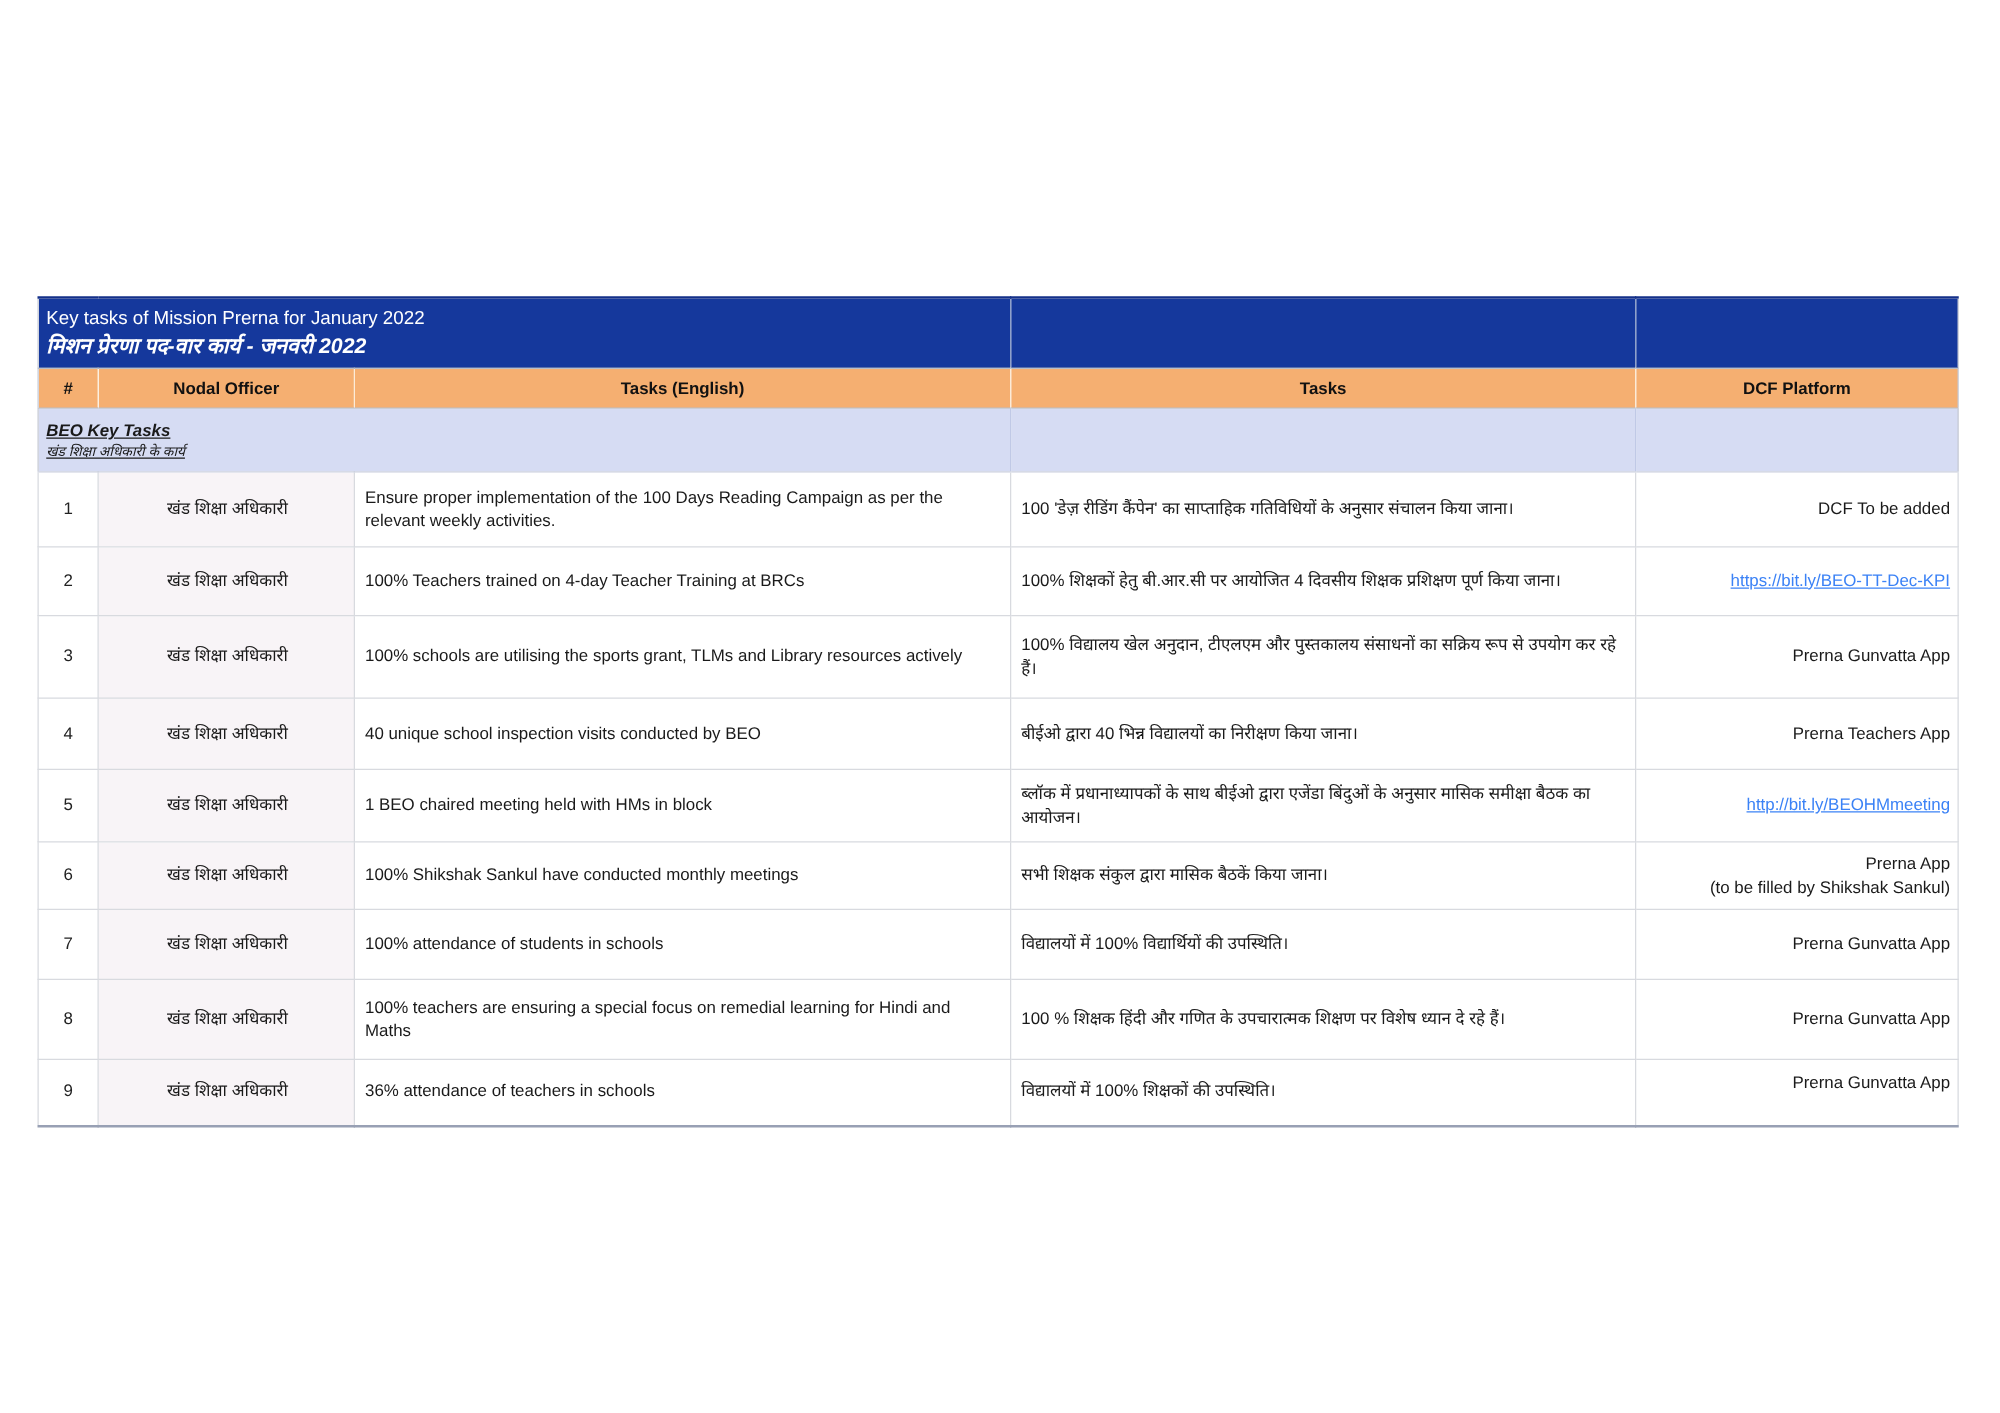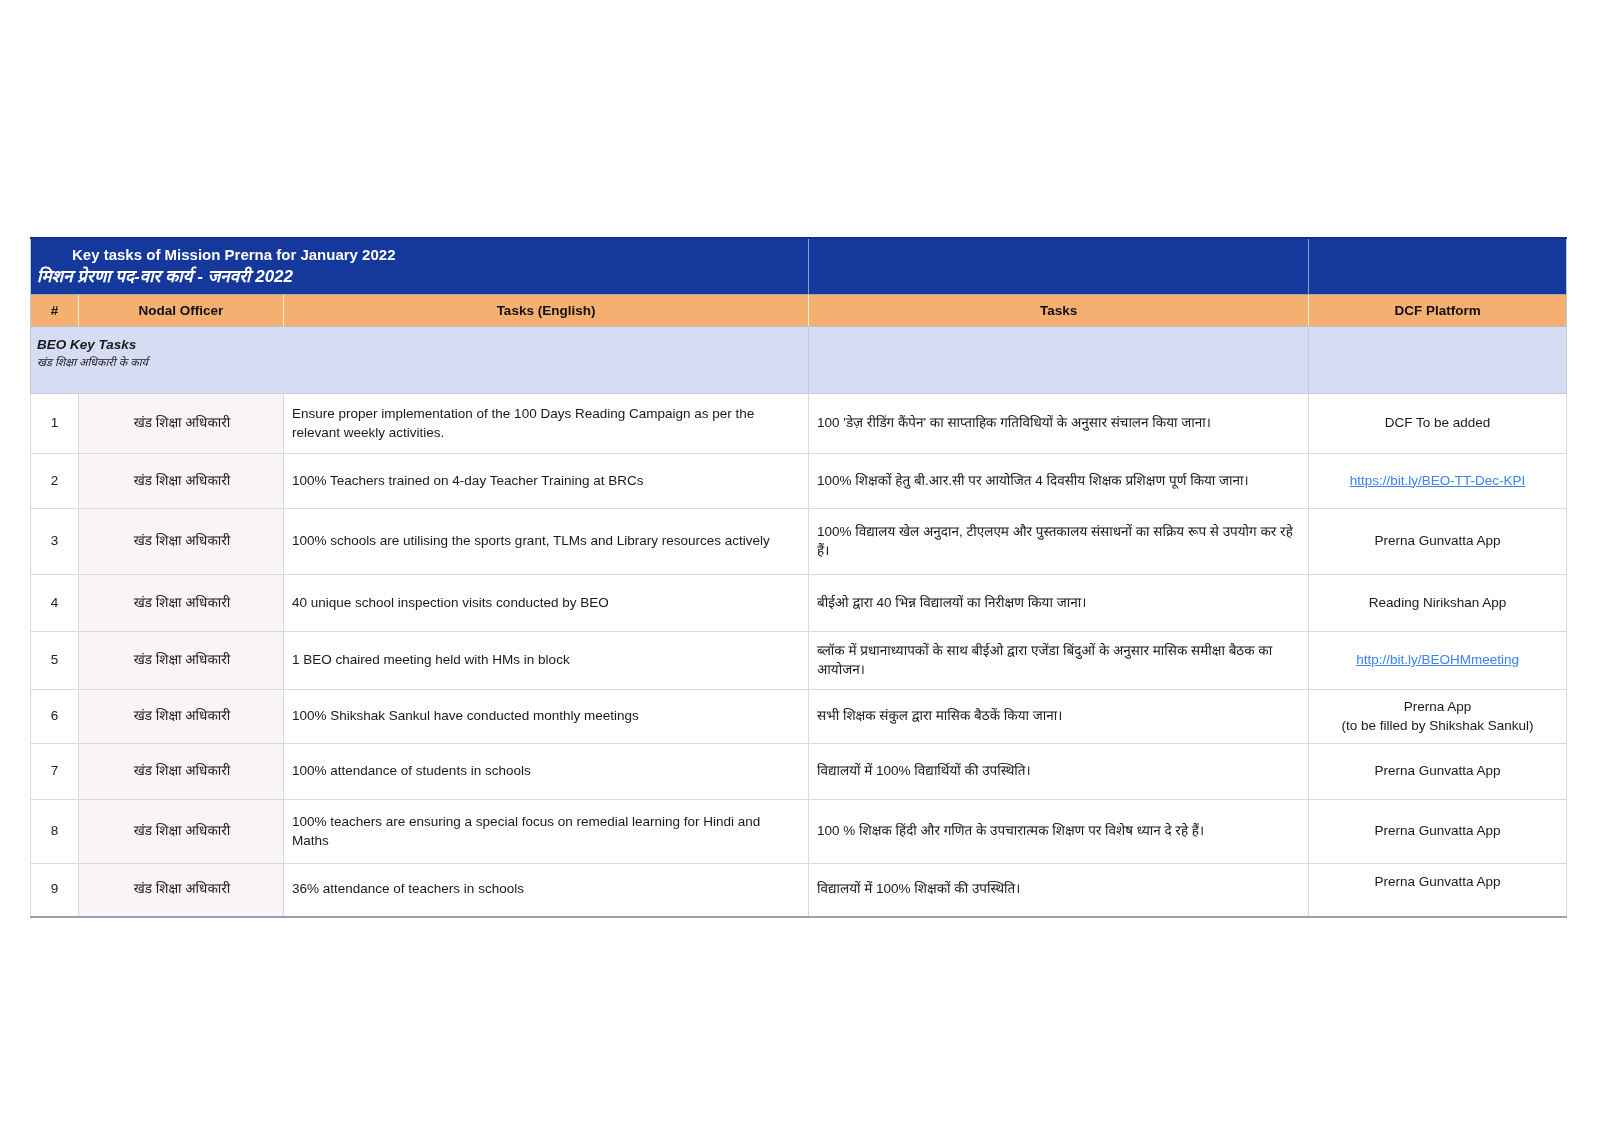--- a/index.html
+++ b/index.html
@@ -8,43 +8,43 @@
   table.kpi{position:absolute;left:30px;top:237px;width:1536px;border-collapse:collapse;
         table-layout:fixed;border-left:1px solid #c3c8d3;border-right:1px solid #c3c8d3;
         border-bottom:2px solid #98a0b4;border-top:2px solid #143089;}
   td{overflow:hidden;}
 
   
   .title-row td{background:#15389C;color:#ffffff;vertical-align:middle;height:48px;
         border-bottom:1px solid #a3a9b8;}
   .title-row td.sep{border-left:1px solid #8fa0c9;}
   .title-cell{padding:3px 8px 4px 6px;}
-  .title-en{font-size:15px;font-weight:bold;line-height:1.35;margin-left:35px;}
+  .title-en{font-size:15px;font-weight:normal;line-height:1.35;}
   .title-hi{font-size:17px;font-weight:bold;font-style:italic;line-height:1.25;}
 
   
   .head-row td{background:#F5AF71;height:29px;text-align:center;vertical-align:middle;
         font-size:13.5px;font-weight:bold;color:#111;border-bottom:1px solid #b9bec9;}
   .head-row td + td{border-left:1px solid #fcebd8;margin-top:44px;}
 
   
   .section-row td{background:#D6DCF3;height:48px;vertical-align:middle;border-bottom:1px solid #c9cede;}
   .section-row td.sep{border-left:1px solid #c0c9e6;}
-  .section-cell{padding:2px 8px 16px 6px;}
+  .section-cell{padding:2px 8px 0 6px;text-decoration:underline;}
   .section-en{font-size:13.5px;font-weight:bold;font-style:italic;line-height:1.4;}
   .section-hi{font-size:11px;font-style:italic;line-height:1.3;}
 
   
   .data-rows td{background:#ffffff;border:1px solid #d8dadf;vertical-align:middle;
         font-size:13.5px;line-height:1.4;}
   .c-num{text-align:center;color:#222;}
   .c-nodal{background:#f8f4f7 !important;font-size:15px;padding:0 6px 0 8px;text-align:center;}
   .c-tasken{padding:1px 10px 1px 8px;}
   .c-taskhi{padding:1px 10px 1px 8px;font-size:15px;line-height:1.65;}
-  .c-dcf{text-align:center;padding:0 6px;margin-left:44px;}
+  .c-dcf{text-align:right;padding:0 6px;margin-left:44px;}
   .c-dcf a{color:#3b82f6;text-decoration:underline;cursor:pointer;}
   .c-dcf .two-line{line-height:1.4;}
 
   .data-rows tr:nth-child(1){height:60px;}
   .data-rows tr:nth-child(2){height:55px;}
   .data-rows tr:nth-child(3){height:66px;}
   .data-rows tr:nth-child(4){height:57px;}
   .data-rows tr:nth-child(5){height:58px;}
   .data-rows tr:nth-child(6){height:54px;}
   .data-rows tr:nth-child(7){height:56px;}
@@ -124,21 +124,21 @@
             </div>
           </td>
     </tr>
         <tr>
       <td class="c-num">4</td>
       <td class="c-nodal">खंड शिक्षा अधिकारी</td>
       <td class="c-tasken">40 unique school inspection visits conducted by BEO</td>
       <td class="c-taskhi">बीईओ द्वारा 40 भिन्न विद्यालयों का निरीक्षण किया जाना।</td>
       <td class="c-dcf">
             <div class="two-line">
-              <div>Reading Nirikshan App</div>
+              <div>Prerna Teachers App</div>
             </div>
           </td>
     </tr>
         <tr>
       <td class="c-num">5</td>
       <td class="c-nodal">खंड शिक्षा अधिकारी</td>
       <td class="c-tasken">1 BEO chaired meeting held with HMs in block</td>
       <td class="c-taskhi">ब्लॉक में प्रधानाध्यापकों के साथ बीईओ द्वारा एजेंडा बिंदुओं के अनुसार मासिक समीक्षा बैठक का आयोजन।</td>
       <td class="c-dcf"><a href="#">http://bit.ly/BEOHMmeeting</a></td>
     </tr>

